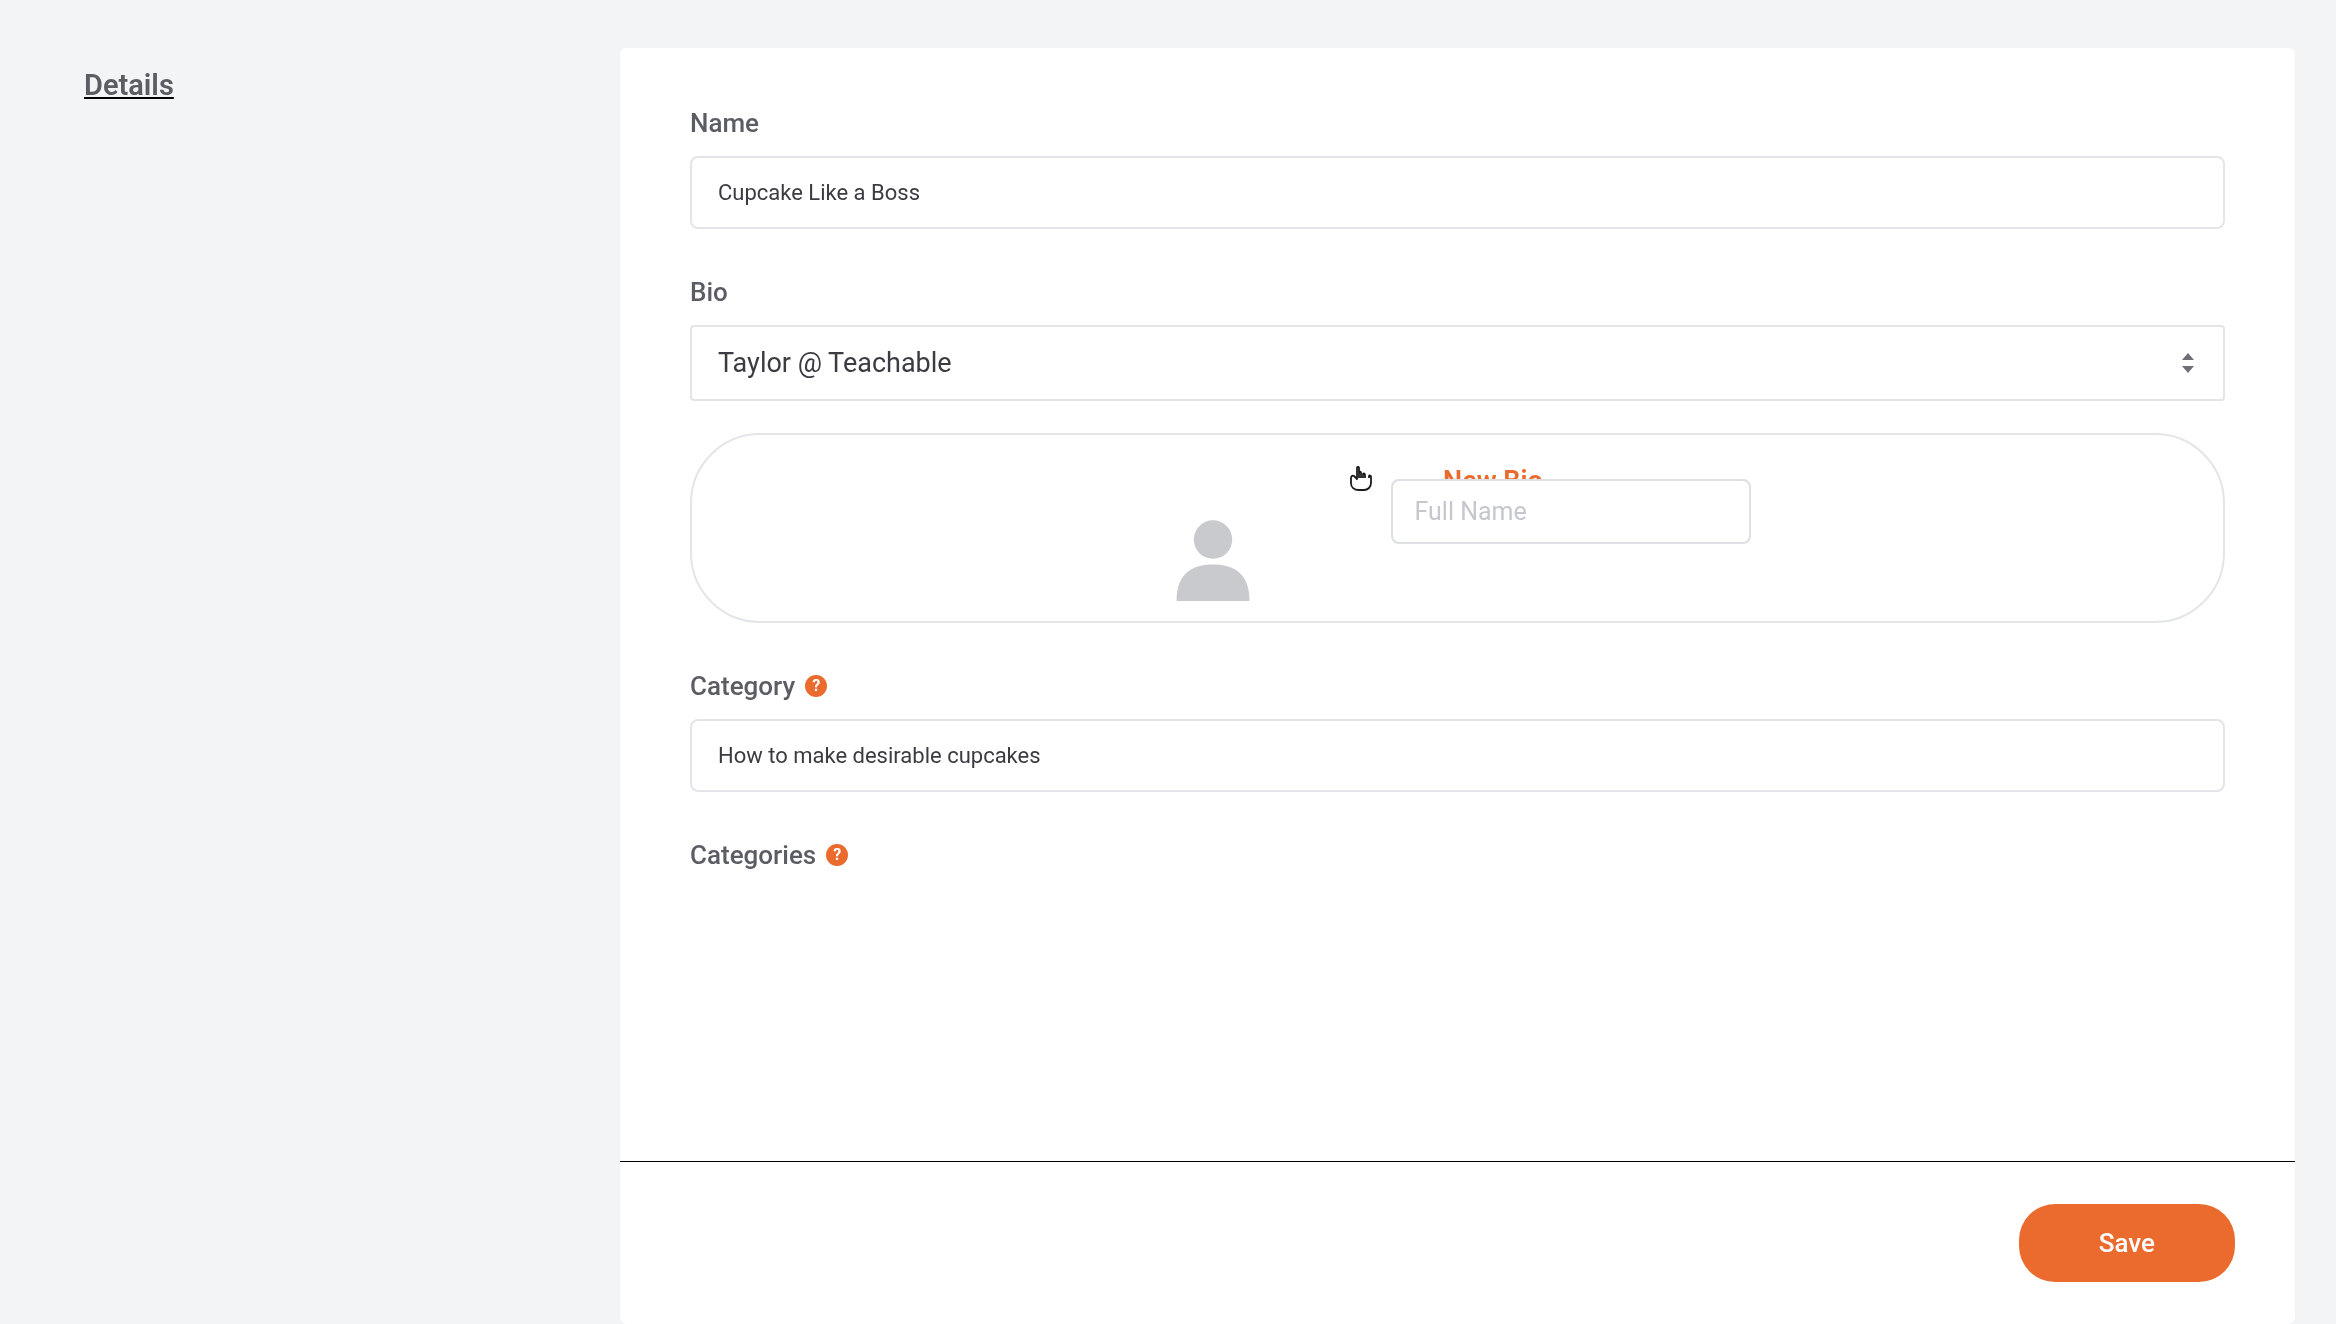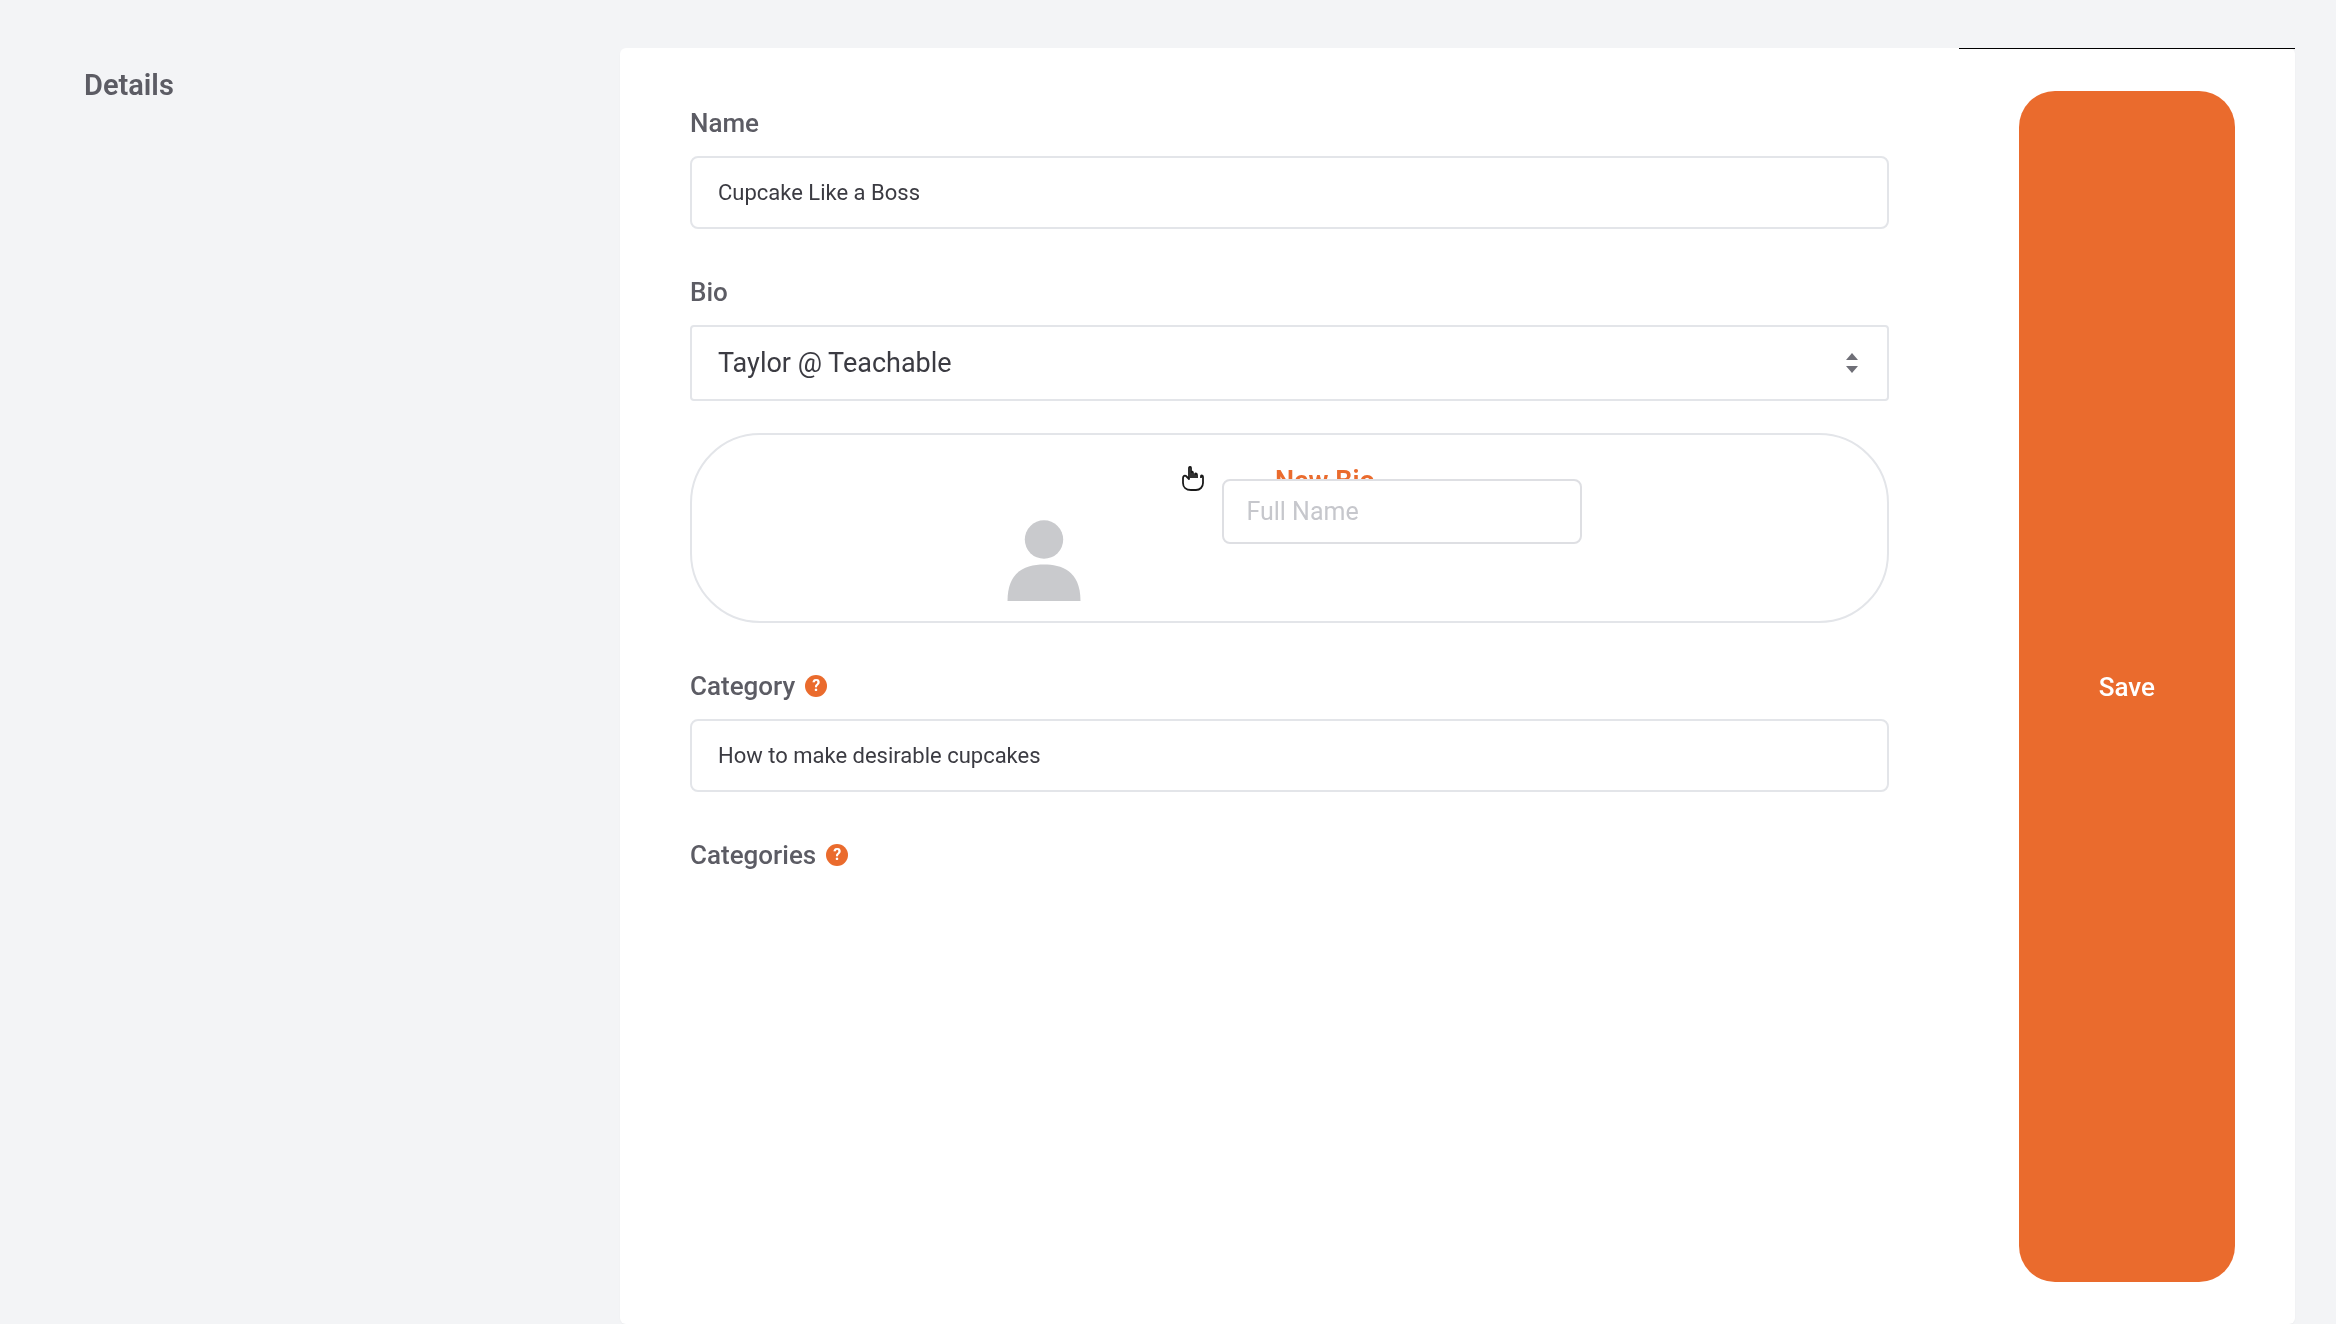--- a/index.html
+++ b/index.html
@@ -11,38 +11,39 @@
       font-family: -apple-system, BlinkMacSystemFont, "Segoe UI", Roboto, Helvetica, Arial, sans-serif;
       background: #f3f4f6;
       width: 2336px;
       height: 1324px;
       display: flex;
       padding: 48px 0 0 0;
     }
     .sidebar {
       width: 620px;
       padding: 20px 0 0 84px;
+      text-decoration: underline;
     }
     .sidebar h2 {
       font-size: 29px;
       font-weight: 600;
       color: #5c5c64;
       margin-bottom: 22px;
     }
     .sidebar p {
       font-size: 25px;
       color: #9a9aa2;
       line-height: 1.4;
     }
     .main-card {
       background: #ffffff;
       border-radius: 6px;
       width: 1675px;
       display: flex;
-      flex-direction: row;
+      flex-direction: column;
       box-shadow: 0 1px 2px rgba(0,0,0,0.03);
       justify-content: flex-end;
     }
     .card-body {
       padding: 60px 70px 40px 70px;
       flex: 1;
     }
     .form-group {
       margin-bottom: 48px;
     }

